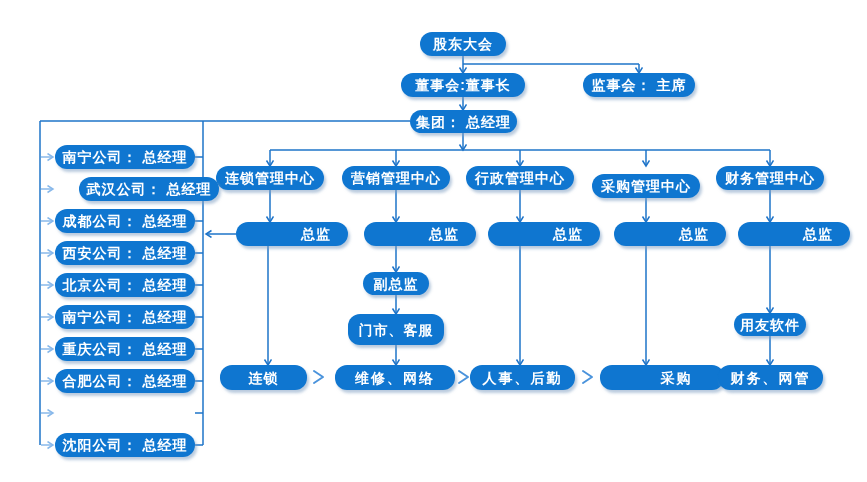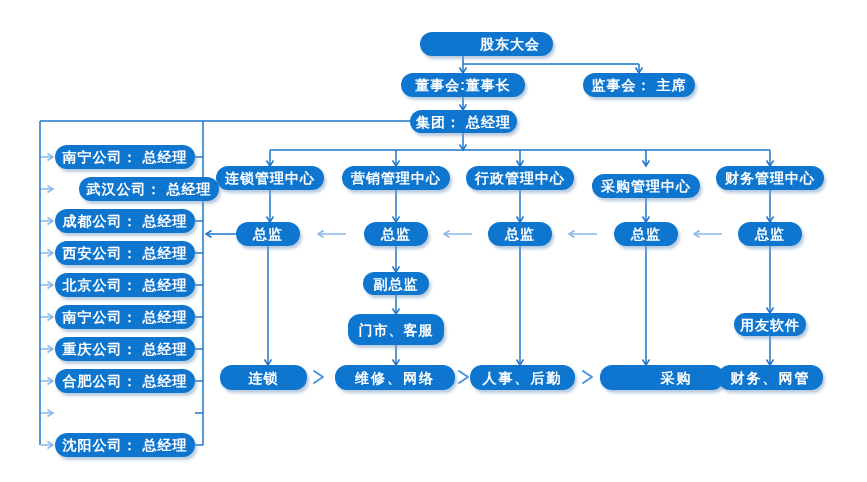--- a/index.html
+++ b/index.html
@@ -14,29 +14,29 @@
   #ad path{stroke:var(--connector,#1e74c9);fill:none;stroke-width:1.5;}
   #al path{stroke:var(--light-arrow,#88b8ea);fill:none;stroke-width:1.5;}
   .node{
     position:absolute;display:flex;align-items:center;justify-content:center;
     background:var(--node-fill,#0f76d0);color:var(--node-text,#ffffff);
     border-radius:12px;font-size:14px;font-weight:bold;letter-spacing:1px;
     white-space:nowrap;line-height:1;
     box-shadow:2px 3px 3px rgba(130,160,195,0.55);
   }
   
-  .n-shm{left:420px;top:32px;width:86px;height:24px;padding-left:47px;}
+  .n-shm{left:420px;top:32px;width:86px;height:24px;}
   .n-board{left:401px;top:73px;width:124px;height:24px;}
   .n-sup{left:583px;top:73px;width:112px;height:24px;}
   .n-group{left:410px;top:110px;width:107px;height:23px;}
   
   .ctr{top:166px;width:108px;height:24px;}
   .ctr-0{left:216px;} .ctr-1{left:342px;} .ctr-2{left:466px;} .ctr-3{left:592px;margin-top:8px;} .ctr-4{left:716px;}
   
-  .dir{top:222px;width:64px;height:24px;}
+  .dir{top:222px;width:64px;height:24px;padding-left:48px;}
   .dir-0{left:236px;} .dir-1{left:364px;} .dir-2{left:488px;} .dir-3{left:614px;} .dir-4{left:738px;}
   
   .n-deputy{left:363px;top:272px;width:66px;height:23px;}
   .n-stores{left:348px;top:314px;width:96px;height:31px;text-align:center;}
   .n-yonyou{left:734px;top:313px;width:72px;height:23px;}
   
   .bot{top:365px;height:25px;}
   .bot-0{left:220px;width:87px;}
   .bot-1{left:335px;width:120px;letter-spacing:2px;}
   .bot-2{left:470px;width:105px;letter-spacing:2px;}

